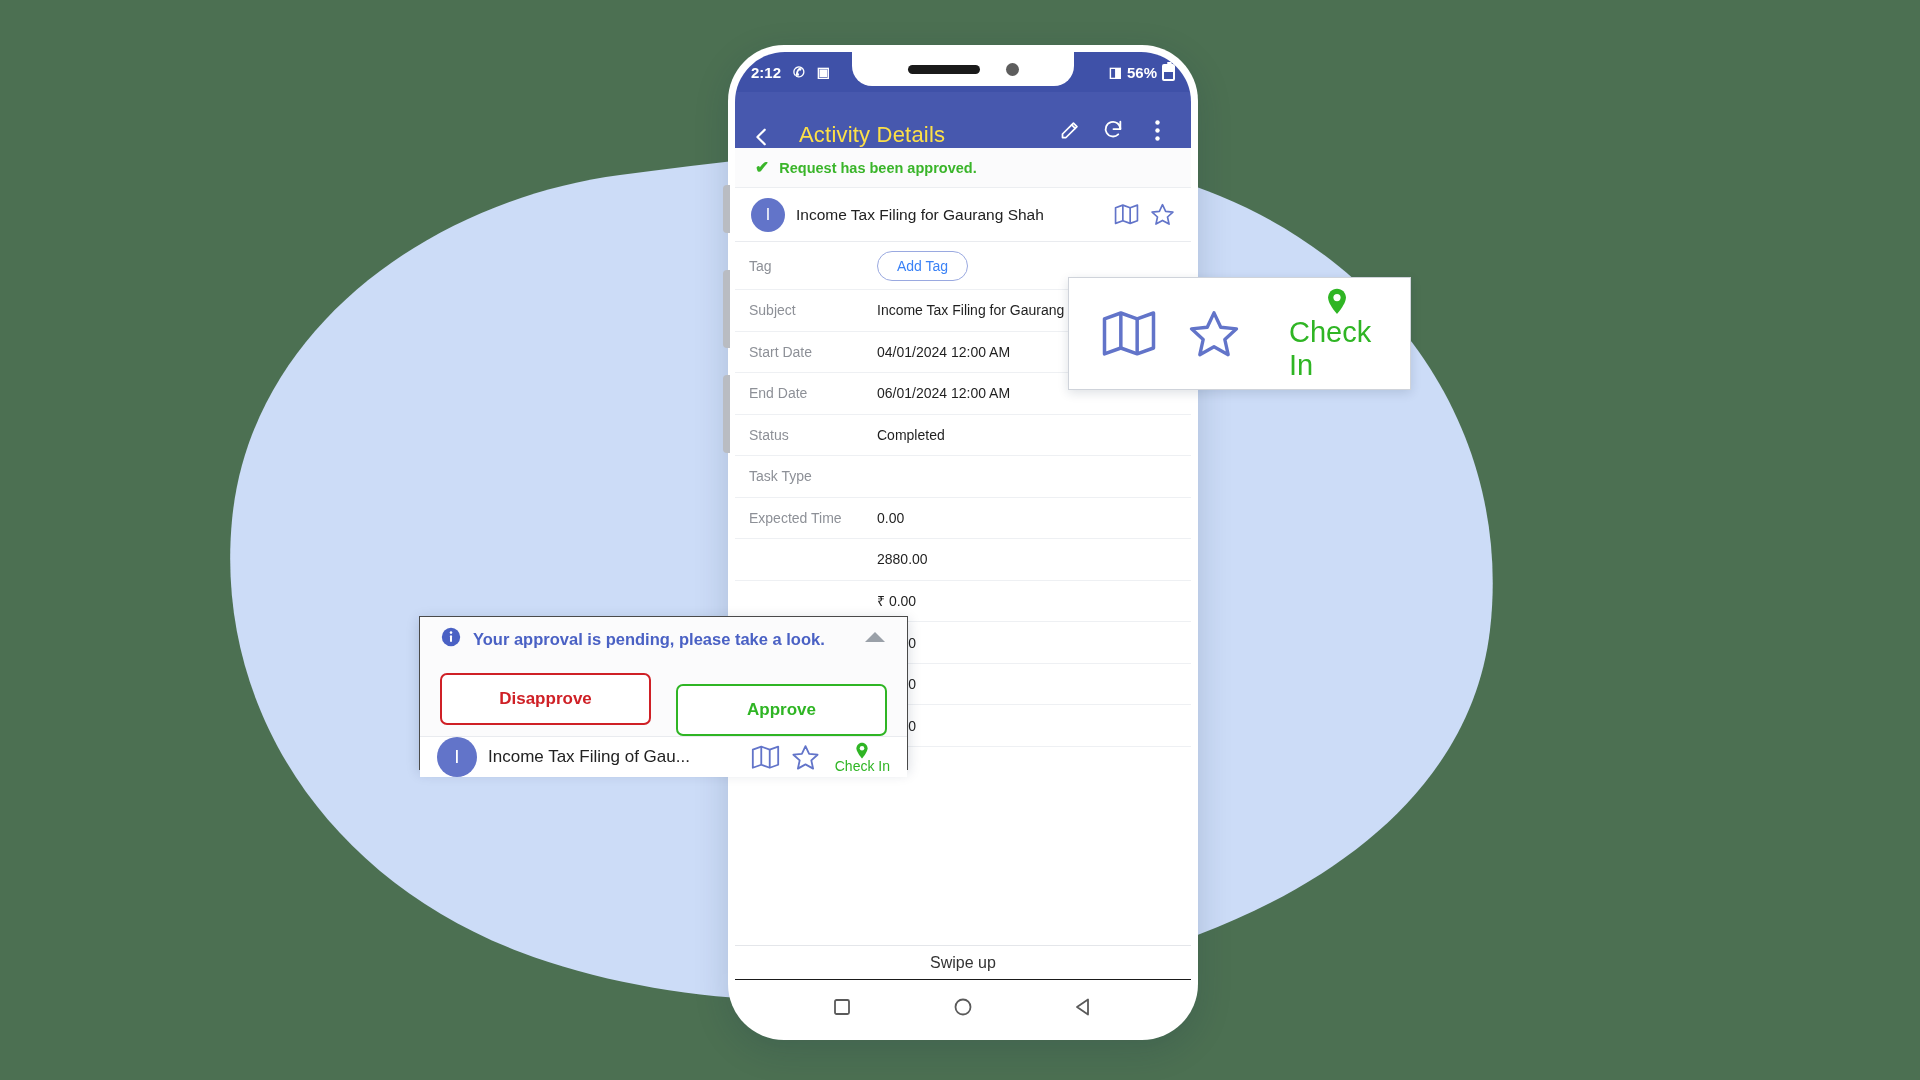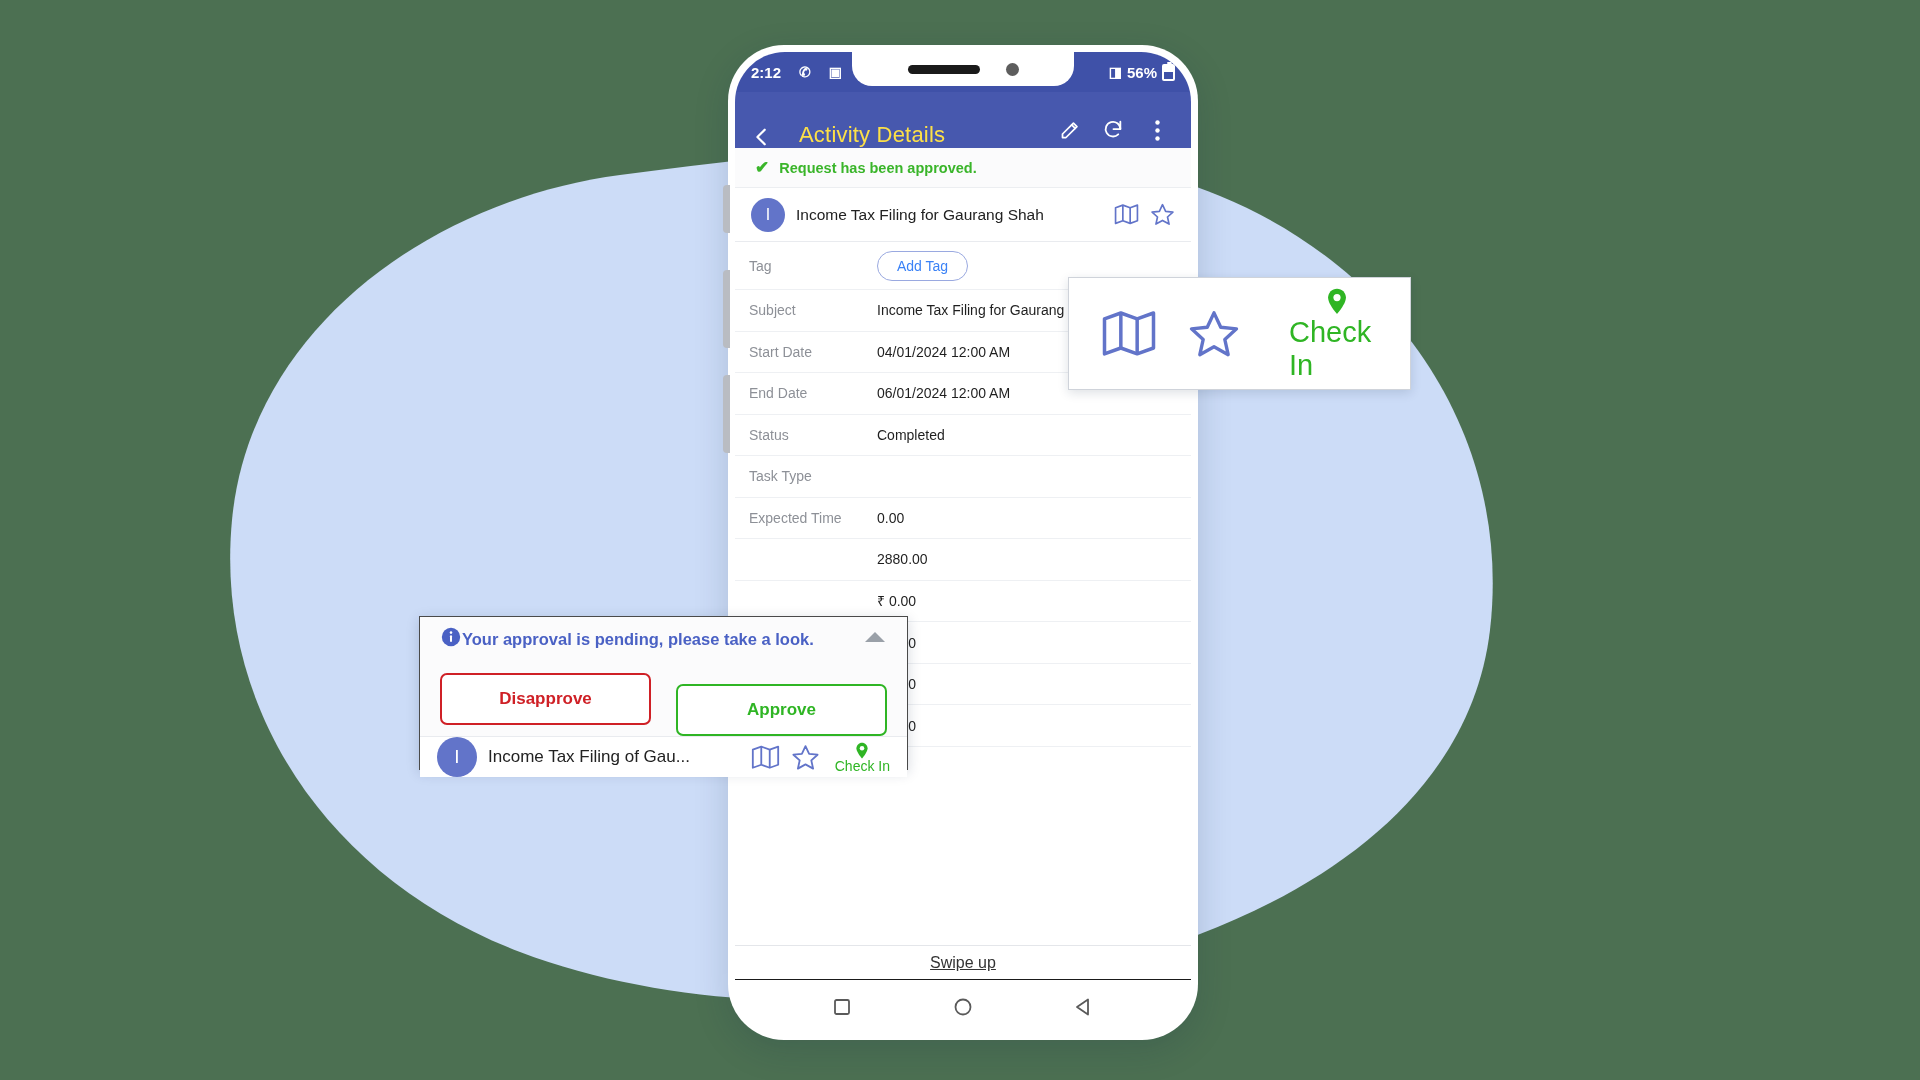--- a/index.html
+++ b/index.html
@@ -44,21 +44,21 @@
   
   #statusbar {
     height: 40px; flex: 0 0 40px;
     background: #3f51a8;
     color: #fff;
     display: flex; align-items: center;
     padding: 0 16px;
     font-size: 15px; font-weight: bold;
     position: relative; z-index: 1;
   }
-  #sb-left { display: flex; align-items: center; gap: 18px; }
+  #sb-left { display: flex; align-items: center; gap: 12px; }
   #sb-right { margin-left: auto; display: flex; align-items: center; gap: 5px; }
   .sb-glyph { font-size: 14px; line-height: 1; }
   .battery-box {
     width: 13px; height: 17px; border: 2px solid #fff; border-radius: 2px;
     position: relative; background: linear-gradient(#fff 0 45%, transparent 45% 100%);
   }
   .battery-box::before {
     content: ""; position: absolute; top: -4px; left: 3px;
     width: 5px; height: 2px; background: #fff; border-radius: 1px;
   }
@@ -140,21 +140,20 @@
     background: #fff; border-radius: 20px;
     padding: 6px 19px; font-size: 14px;
     font-family: inherit; cursor: pointer;
   }
 
   
   #swipe-up {
     flex: 0 0 34px; display: flex; align-items: center; justify-content: center;
     font-size: 16px; color: #333; background: #fff;
     border-top: 1px solid #e4e6ea;
-    text-decoration: underline;
   }
   #related-modules {
     flex: 0 0 38px; display: flex; align-items: center; justify-content: center;
     background: #6274c9; color: #fff; font-size: 15px; font-weight: bold;
     cursor: pointer;
   }
 
   
   #navbar {
     flex: 0 0 54px;
@@ -188,21 +187,21 @@
     position: absolute;
     left: 419px; top: 616px;
     width: 489px; height: 154px;
     background: #fbfbfc;
     border: 1px solid #4a4a4a;
     box-shadow: 0 3px 12px rgba(20,40,70,.18);
     z-index: 41;
     display: flex; flex-direction: column;
   }
   #approval-msg-row {
-    flex: 0 0 44px; display: flex; align-items: center; 
+    flex: 0 0 44px; display: flex; align-items: center; gap: 11px;
     padding: 0 20px;
   }
   #approval-msg { color: #4a61c4; font-size: 16.5px; font-weight: bold; flex: 1 1 auto; }
   #approval-collapse { cursor: pointer; }
   #approval-btn-row {
     flex: 0 0 48px; display: flex; gap: 25px; padding: 0 20px; align-items: center;
   }
   .appr-btn {
     flex: 1 1 0; height: 52px; border-radius: 7px;
     background: #fff; font-size: 17px; font-weight: bold;

